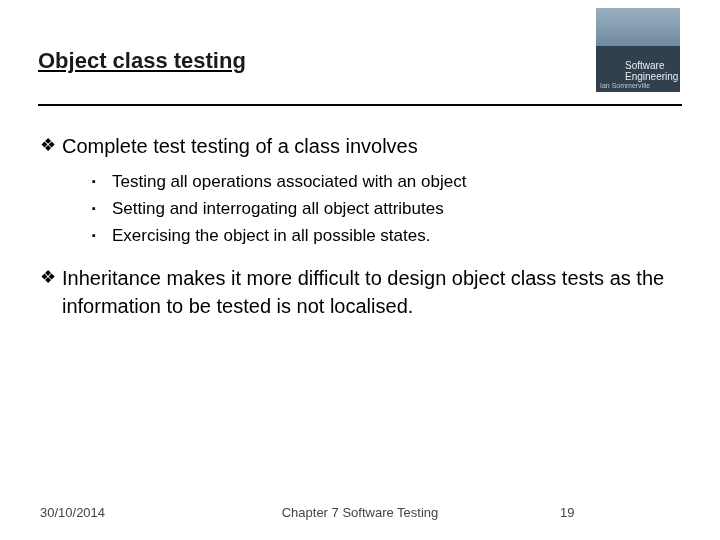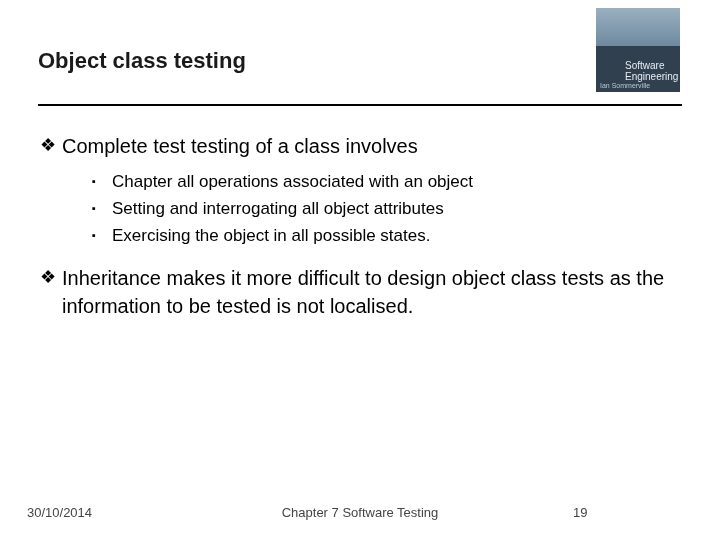--- a/index.html
+++ b/index.html
@@ -8,20 +8,21 @@
     position: relative;
     width: 720px;
     height: 540px;
     padding: 44px 38px 24px 38px;
   }
   .header-row {
     display: flex;
     align-items: flex-start;
     justify-content: space-between;
     margin-bottom: 10px;
+    text-decoration: underline;
   }
   .title {
     font-size: 22px;
     font-weight: bold;
     color: #1a1a1a;
     padding-top: 4px;
   }
   .logo-box {
     position: absolute;
     top: 8px;
@@ -75,21 +76,21 @@
     font-size: 11px;
     padding-top: 5px;
   }
   .level2 .txt { flex: 1; }
   .footer {
     position: absolute;
     left: 0; right: 0; bottom: 20px;
     display: flex;
     justify-content: space-between;
     align-items: center;
-    padding: 0 27px;
+    padding: 0 40px;
     font-size: 13px;
     color: #444;
     gap: 36px;
   }
   .footer .center { text-align: center; flex: 1; }
   .footer .left { width: 120px; text-align: left; }
   .footer .right { width: 120px; text-align: left; }
 </style>
 </head>
 <body>
@@ -109,21 +110,21 @@
 
   <div class="content">
 
     <div class="level1">
       <span class="dbul">❖</span>
       <span class="txt">Complete test testing of a class involves</span>
     </div>
     <div class="sublist">
       <div class="level2">
         <span class="sqbul">▪</span>
-        <span class="txt">Chapter all operations associated with an object</span>
+        <span class="txt">Testing all operations associated with an object</span>
       </div>
       <div class="level2">
         <span class="sqbul">▪</span>
         <span class="txt">Setting and interrogating all object attributes</span>
       </div>
       <div class="level2">
         <span class="sqbul">▪</span>
         <span class="txt">Exercising the object in all possible states.</span>
       </div>
     </div>

